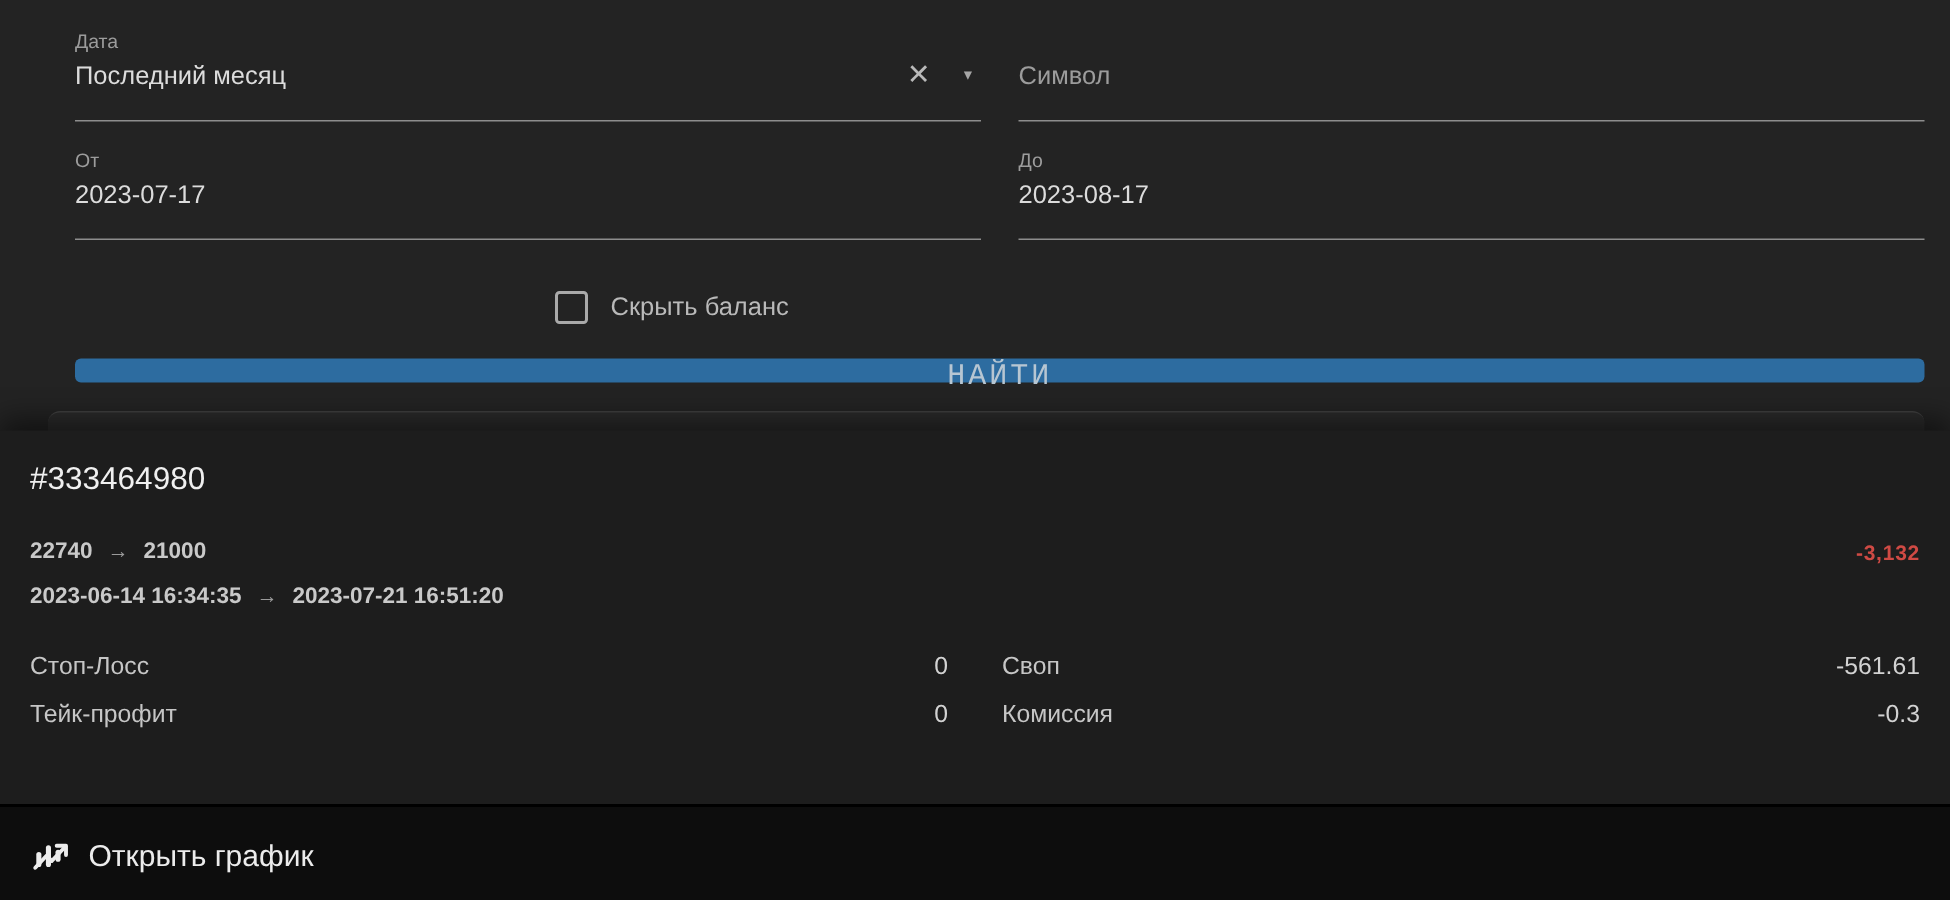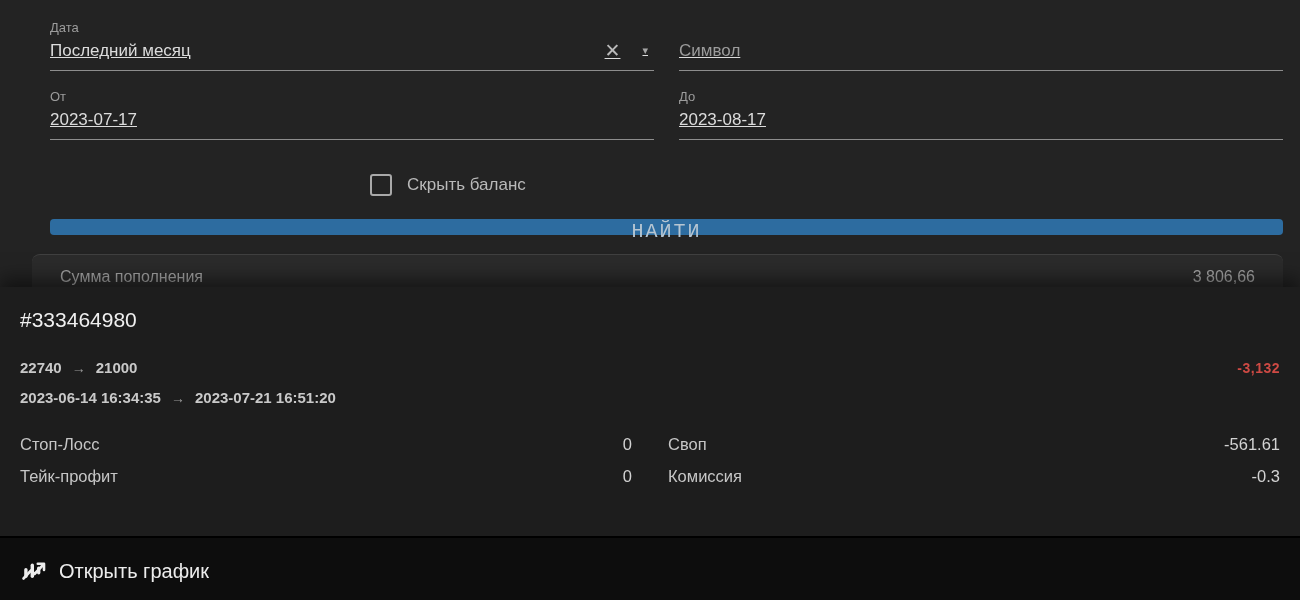--- a/index.html
+++ b/index.html
@@ -4,23 +4,23 @@
 <style>
   html,body{margin:0;padding:0;}
   body{
     width:1300px;height:600px;position:relative;overflow:hidden;
     background:#232323;font-family:"Liberation Sans",sans-serif;
     -webkit-font-smoothing:antialiased;
   }
   
   .filters{padding:20px 17px 0 50px;}
   .fgrid{display:grid;grid-template-columns:1fr 1fr;column-gap:25px;row-gap:18px;align-items:end;}
-  .field{border-bottom:1px solid #8d8d8d;padding-bottom:9px;}
+  .field{border-bottom:1px solid #8d8d8d;padding-bottom:19px;}
   .flabel{font-size:13px;color:#9c9c9c;margin-bottom:5px;line-height:15px;}
-  .fvalue{font-size:17px;color:#dcdcdc;display:flex;align-items:center;line-height:21px;min-height:21px;text-decoration:underline;}
+  .fvalue{font-size:17px;color:#dcdcdc;display:flex;align-items:center;line-height:21px;min-height:21px;}
   .clear{margin-left:auto;color:#b9b9b9;font-size:19px;line-height:19px;cursor:pointer;}
   .caret{color:#a5a5a5;font-size:11px;margin:0 6px 0 22px;cursor:pointer;}
   input.symbol{
     background:transparent;border:none;outline:none;width:100%;padding:0;
     font-family:"Liberation Sans",sans-serif;font-size:17px;color:#dcdcdc;
   }
   input.symbol::placeholder{color:#9c9c9c;opacity:1;}
   
   .cbrow{display:flex;align-items:center;margin:34px 0 0 320px;}
   .cbox{width:18px;height:18px;border:2px solid #a9a9a9;border-radius:3px;background:transparent;cursor:pointer;}

